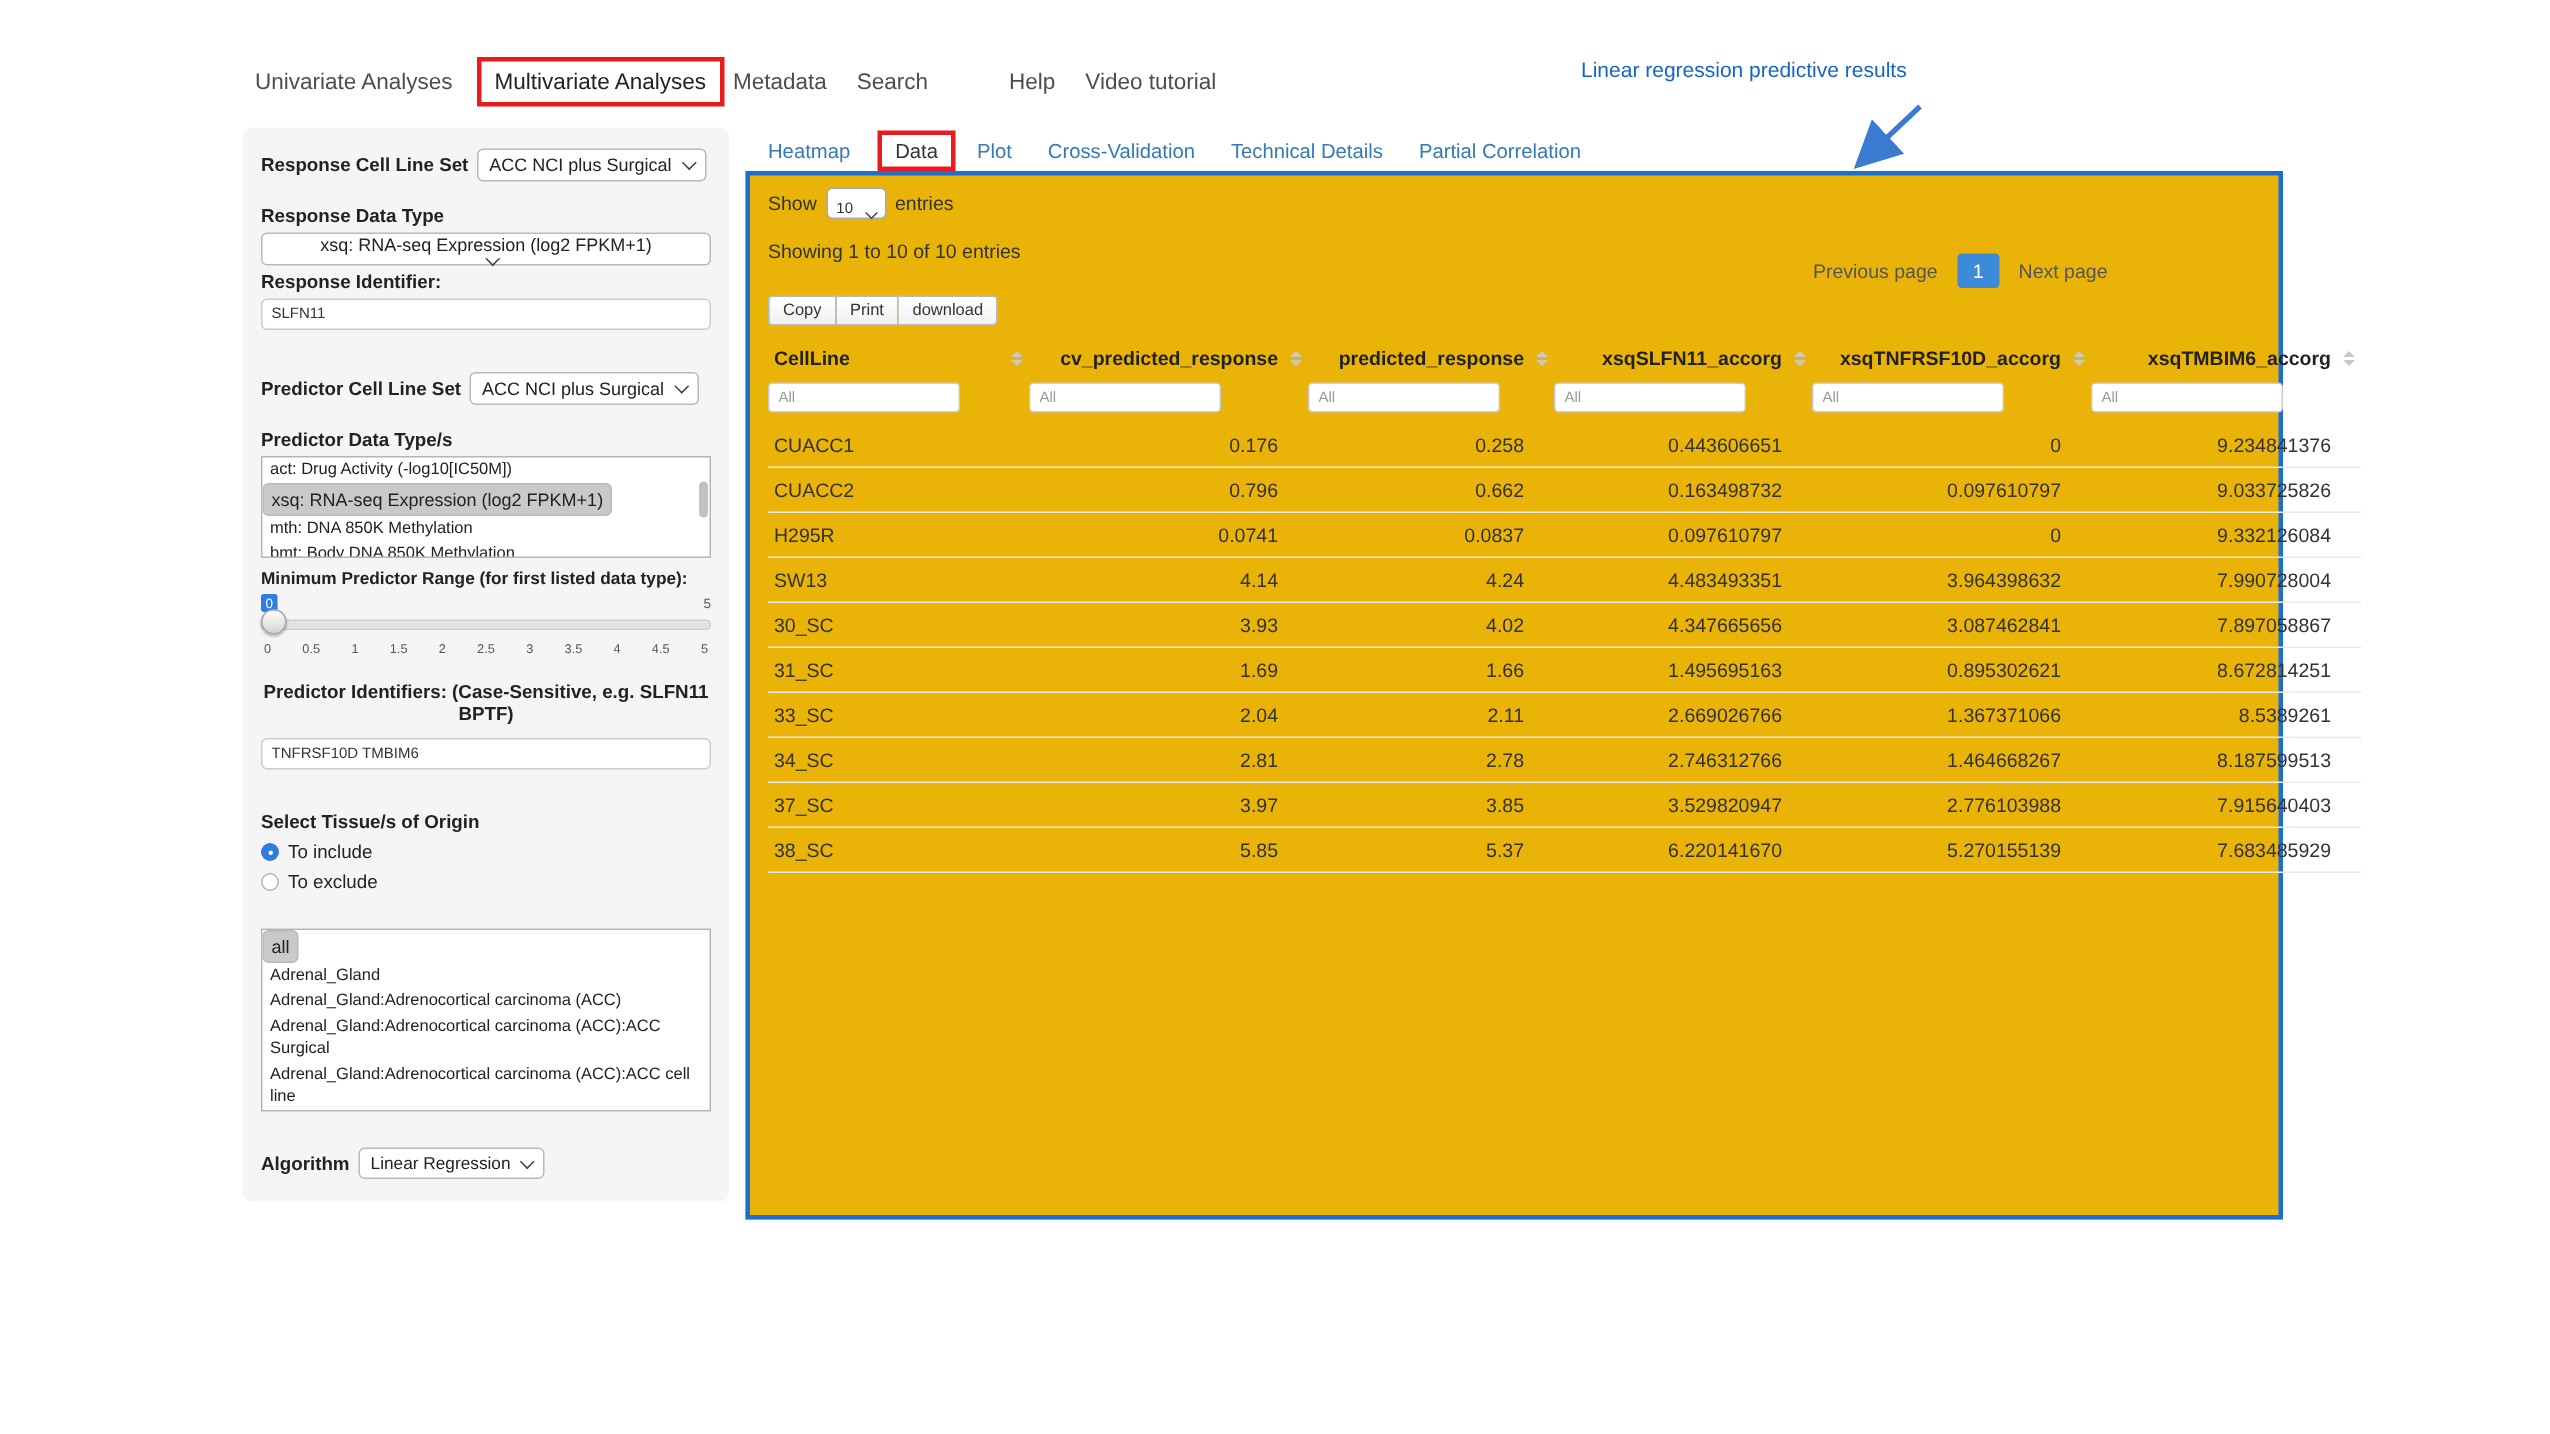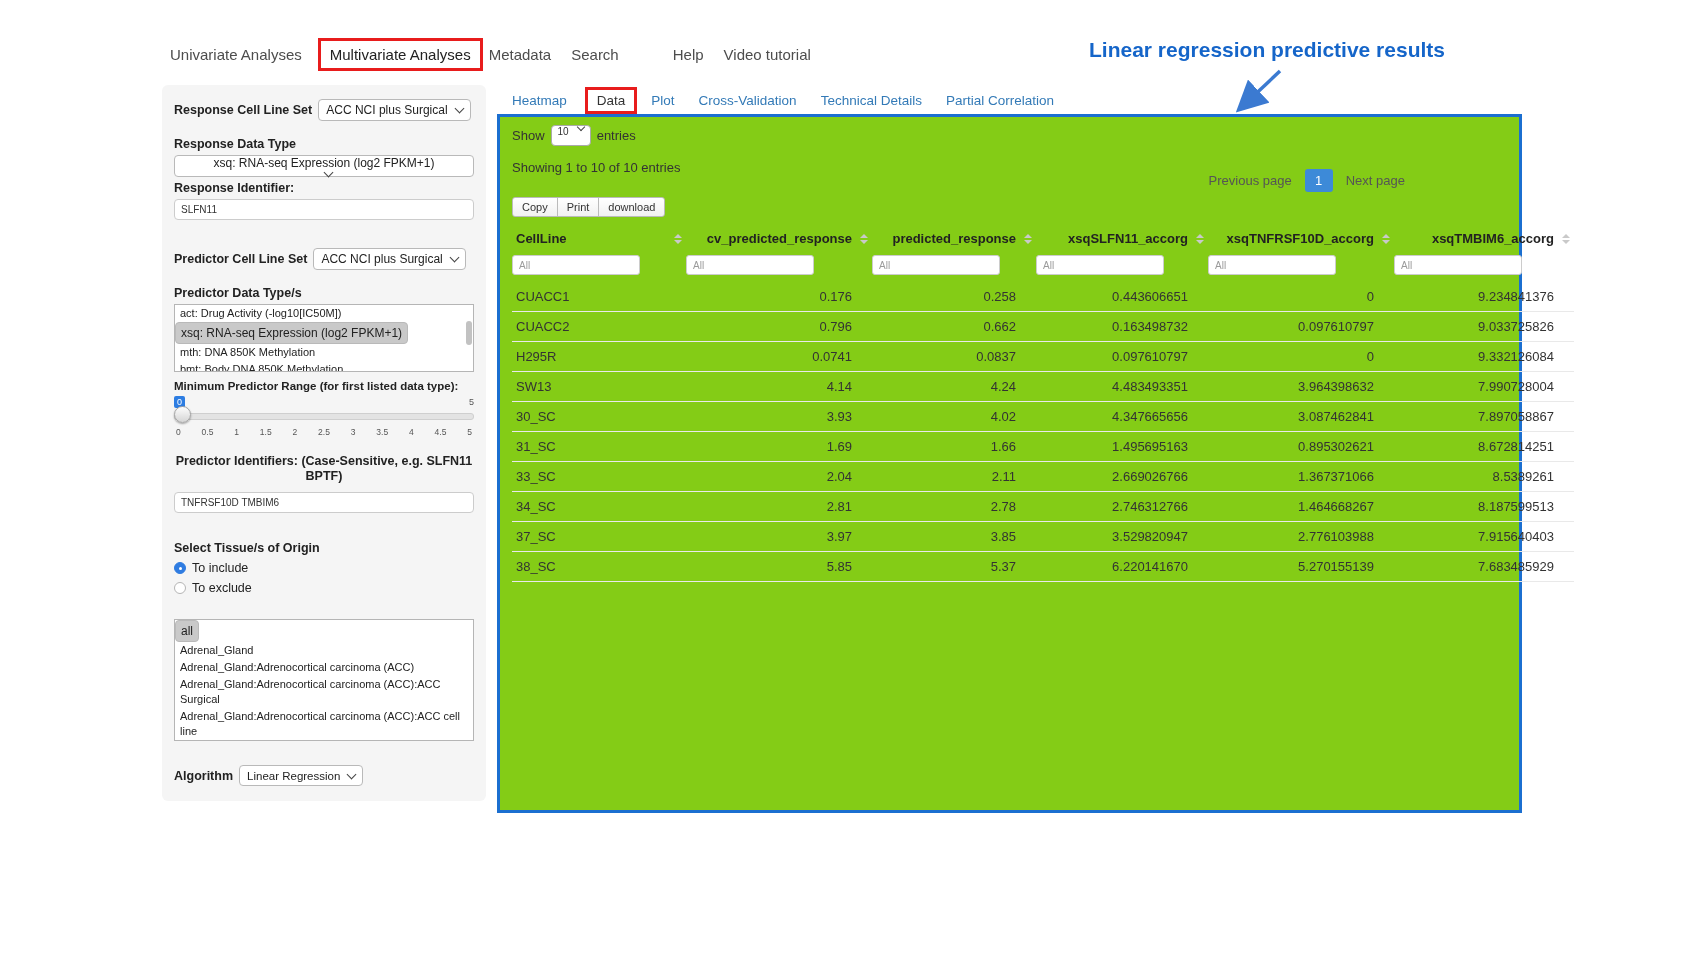--- a/index.html
+++ b/index.html
@@ -9,21 +9,21 @@
   body{width:1700px;height:956px;background:#fff;position:relative;overflow:hidden;
        font-family:"Liberation Sans","DejaVu Sans",sans-serif;color:#333;}
 
   
   .topnav{position:absolute;left:170px;top:38px;display:flex;align-items:center;font-size:15px;color:#4d4d4d;}
   .nav-item{margin-right:20px;cursor:pointer;white-space:nowrap;}
   .nav-item:nth-child(5){margin-left:34px;}
   .nav-active{border:3px solid var(--red);padding:5px 9px;margin-right:6px;margin-left:-4px;color:#222;}
 
   
-  .annotation{position:absolute;left:1089px;top:38px;font-size:21px;font-weight:bold;color:#1565c9;white-space:nowrap;}
+  .annotation{position:absolute;left:1054px;top:38px;font-size:14px;font-weight:normal;color:#1565c9;white-space:nowrap;}
   .arrow-svg{position:absolute;left:1230px;top:66px;}
 
   
   .sidebar{position:absolute;left:162px;top:85px;width:324px;height:716px;background:#f5f5f5;
            border-radius:6px;padding:14px 12px;box-sizing:border-box;font-size:12.5px;}
   .lbl{font-weight:bold;color:#222;font-size:12.5px;}
   .lbl.small{font-size:11.5px;}
   .field-inline{display:flex;align-items:center;gap:6px;}
   .sel{display:inline-flex;align-items:center;justify-content:space-between;background:#fff;
        border:1px solid #b9b9b9;border-radius:4px;height:22px;padding:0 7px;font-size:12px;color:#222;
@@ -55,24 +55,24 @@
   .rb.checked{background:#2f7ce1;border-color:#2f7ce1;}
   .rb.checked::after{content:"";position:absolute;left:3.5px;top:3.5px;width:3px;height:3px;background:#fff;border-radius:50%;}
 
   
   .tabs{position:absolute;left:512px;top:86px;display:flex;align-items:center;font-size:13.5px;height:28px;}
   .tab{color:var(--link);margin-right:24px;cursor:pointer;white-space:nowrap;}
   .tab-active{color:#333;border:3px solid var(--red);padding:3px 9px;margin-left:-6px;margin-right:14px;}
 
   
   .main-box{position:absolute;left:497px;top:114px;width:1025px;height:699px;border:3px solid var(--blue);
-       box-sizing:border-box;background:#84cc16;}
+       box-sizing:border-box;background:#eab308;}
   .main-inner{position:relative;padding:8px 0 0 12px;}
   .show-row{display:flex;align-items:center;gap:6px;font-size:13px;color:#333;}
-  .mini-select{display:inline-flex;align-items:flex-start;border:1px solid #aaa;border-radius:4px;height:19px;
+  .mini-select{display:inline-flex;align-items:flex-end;border:1px solid #aaa;border-radius:4px;height:19px;
        padding:0 6px;font-size:10px;gap:9px;background:#fff;cursor:pointer;color:#333;}
   .mini-select .chev{width:5px;height:5px;border-right:1.5px solid #444;border-bottom:1.5px solid #444;
        transform:rotate(45deg);margin-top:-2px;}
   .showing{margin-top:14px;font-size:13px;color:#333;}
   .pagination{position:absolute;top:52px;right:106px;display:flex;align-items:flex-end;font-size:13px;color:#555;}
   .page-btn{padding:4px 8px;cursor:pointer;white-space:nowrap;}
   .page-current{background:var(--pagebtn);color:#fff;border-radius:3px;min-width:14px;text-align:center;
        padding:4px 7px;margin:0 5px;cursor:pointer;}
   .btn-group{margin-top:22px;display:inline-flex;}
   .btn{border:1px solid #bbb;background:linear-gradient(#fff,#f1f1f1);font-size:11px;padding:3px 9px;

